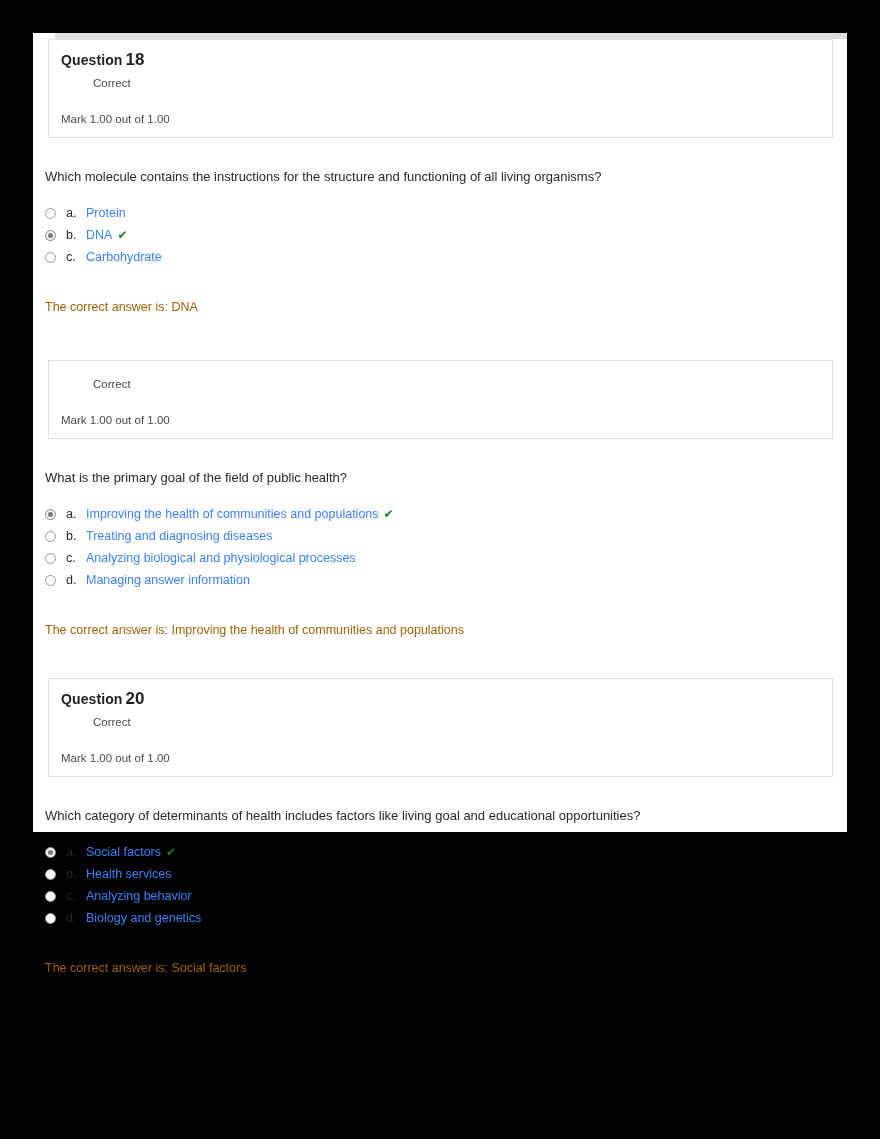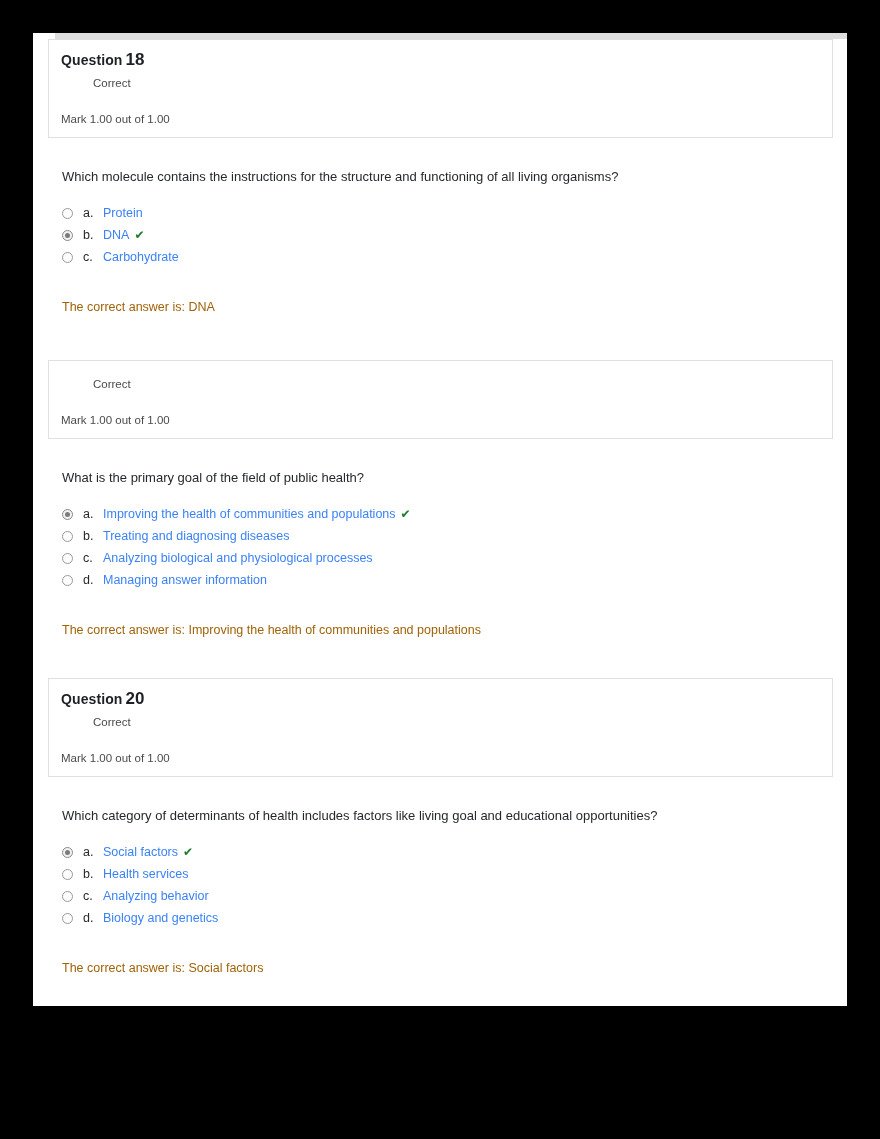--- a/index.html
+++ b/index.html
@@ -11,21 +11,21 @@
     width: 880px;
     height: 1139px;
     font-family: "Liberation Sans", sans-serif;
     overflow: hidden;
   }
   .page {
     position: absolute;
     left: 33px;
     top: 33px;
     width: 814px;
-    height: 973px;
+    height: 799px;
     background: #ffffff;
   }
   .scroll-strip {
     position: absolute;
     left: 22px;
     top: 0px;
     width: 792px;
     height: 6px;
     background: #dedede;
   }
@@ -62,21 +62,21 @@
     color: #4a4a4a;
     margin-top: 7px;
     margin-left: 32px;
   }
   .q-mark {
     font-size: 11.5px;
     color: #4a4a4a;
     margin-top: 24px;
   }
   .q-body {
-    padding: 0 0 0 29px;
+    padding: 0 0 0 12px;
   }
   .q-text {
     font-size: 13px;
     color: #25292d;
     margin-top: 31px;
     margin-bottom: 0;
   }
   .answers {
     margin-top: 22px;
   }

